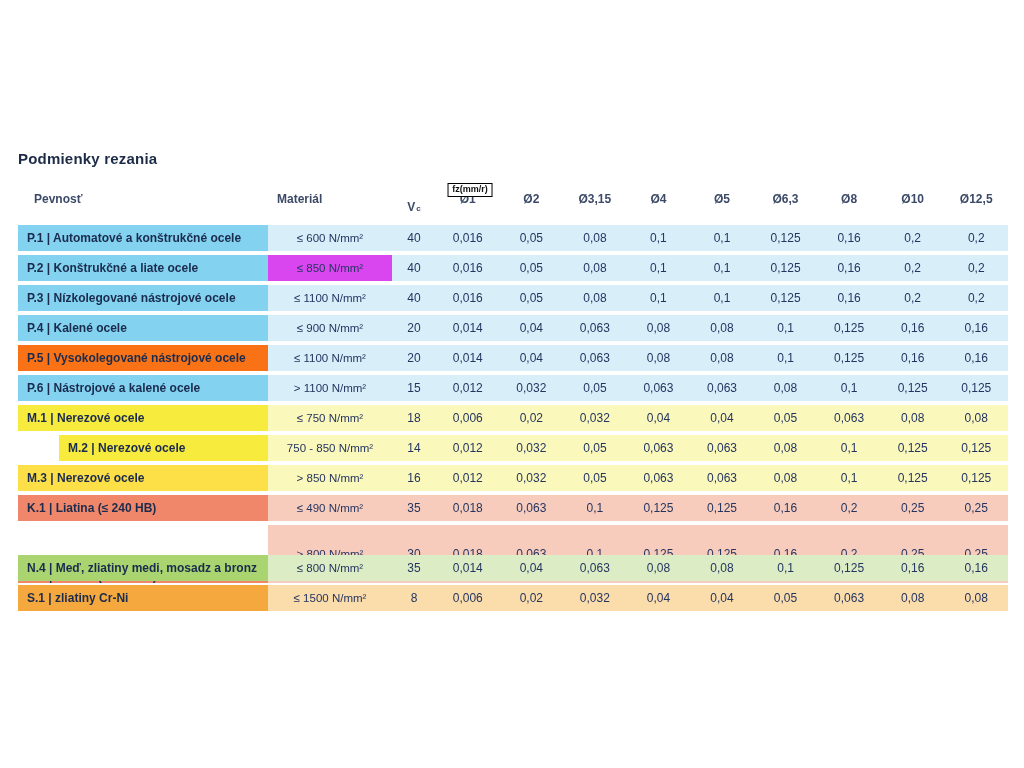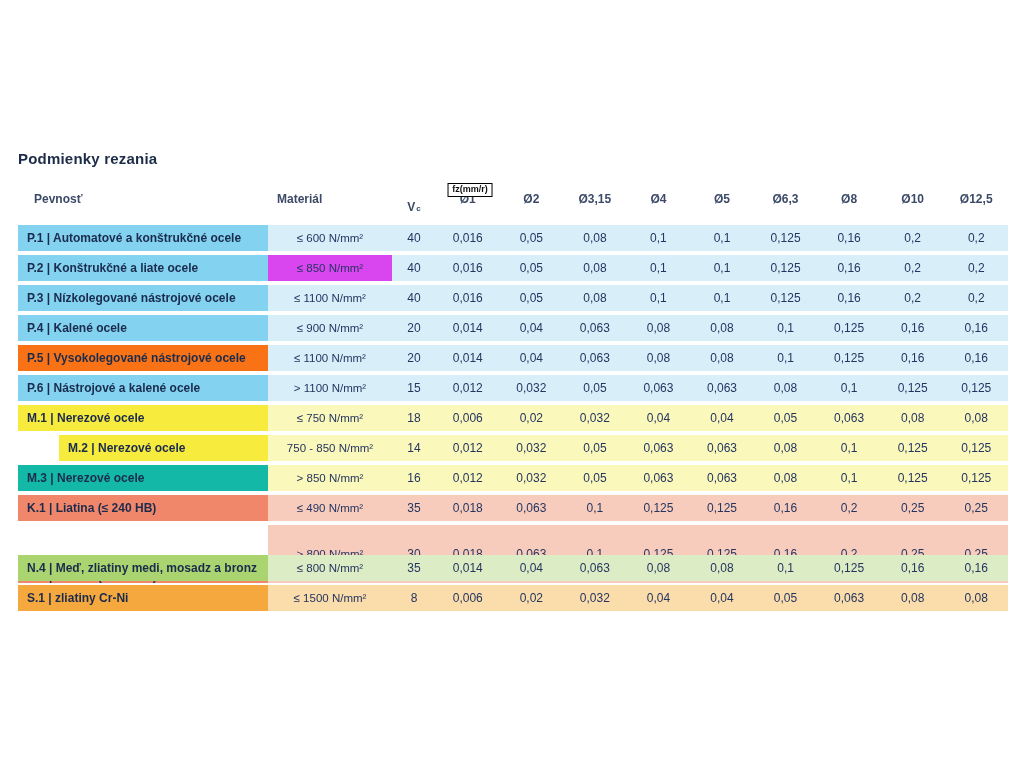--- a/index.html
+++ b/index.html
@@ -159,21 +159,21 @@
           <div class="cell value" style="background: rgb(251, 248, 187);">0,032</div>
           <div class="cell value" style="background: rgb(251, 248, 187);">0,05</div>
           <div class="cell value" style="background: rgb(251, 248, 187);">0,063</div>
           <div class="cell value" style="background: rgb(251, 248, 187);">0,063</div>
           <div class="cell value" style="background: rgb(251, 248, 187);">0,08</div>
           <div class="cell value" style="background: rgb(251, 248, 187);">0,1</div>
           <div class="cell value" style="background: rgb(251, 248, 187);">0,125</div>
           <div class="cell value" style="background: rgb(251, 248, 187);">0,125</div>
         </div>
         <div class="row">
-          <div class="cell material" style="background: #14b8a6;">M.3 | Nerezové ocele</div>
+          <div class="cell material" style="background: #fde047;">M.3 | Nerezové ocele</div>
           <div class="cell strength" style="background: rgb(251, 248, 187);">&gt; 850 N/mm²</div>
           <div class="cell vc" style="background: rgb(251, 248, 187);">16</div>
           <div class="cell value" style="background: rgb(251, 248, 187);">0,012</div>
           <div class="cell value" style="background: rgb(251, 248, 187);">0,032</div>
           <div class="cell value" style="background: rgb(251, 248, 187);">0,05</div>
           <div class="cell value" style="background: rgb(251, 248, 187);">0,063</div>
           <div class="cell value" style="background: rgb(251, 248, 187);">0,063</div>
           <div class="cell value" style="background: rgb(251, 248, 187);">0,08</div>
           <div class="cell value" style="background: rgb(251, 248, 187);">0,1</div>
           <div class="cell value" style="background: rgb(251, 248, 187);">0,125</div>

